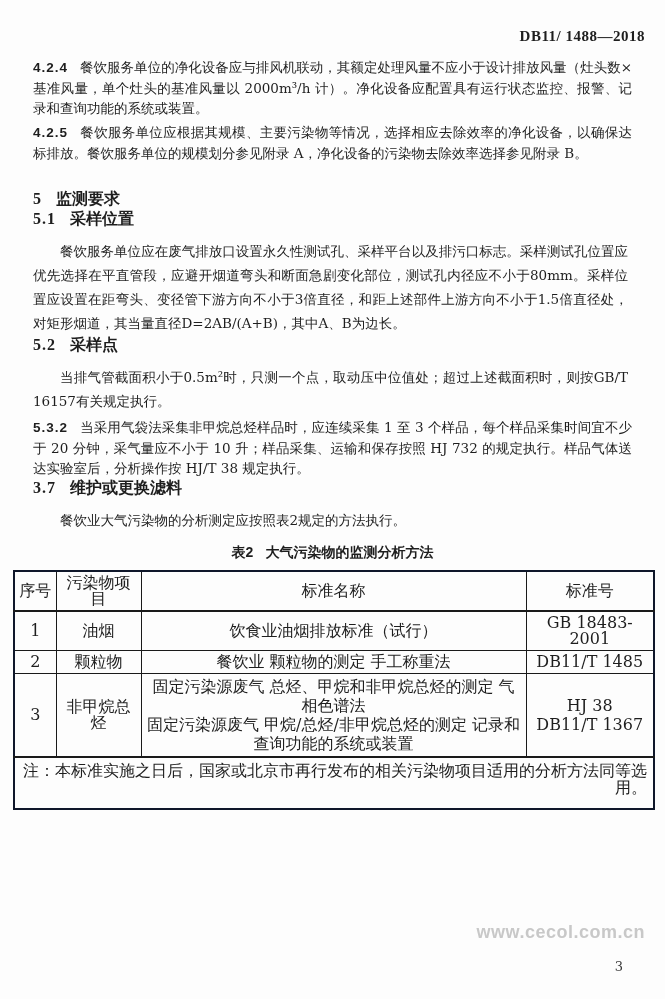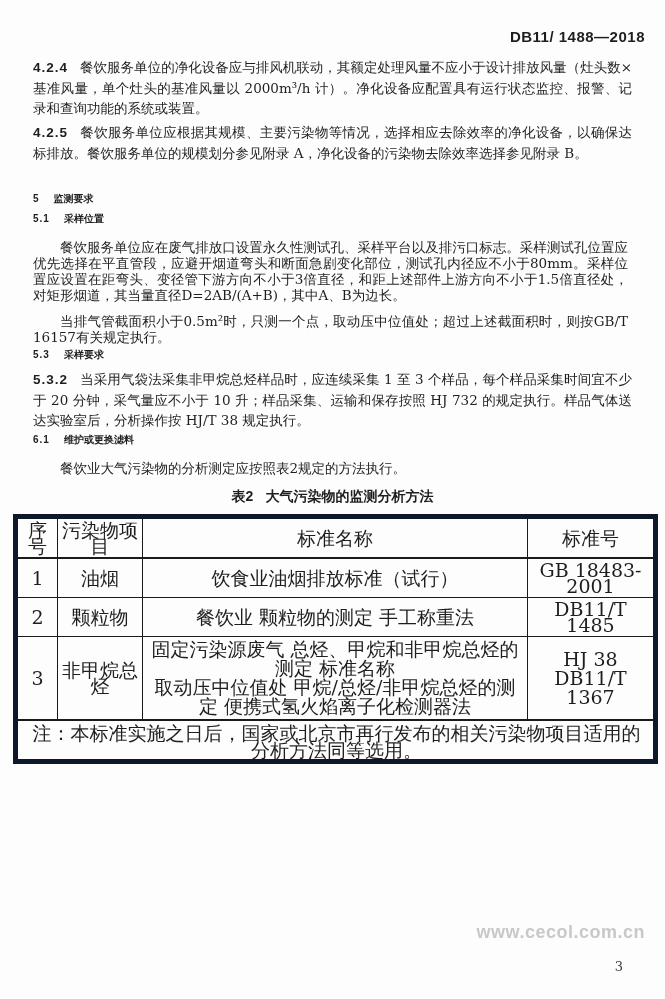--- a/index.html
+++ b/index.html
@@ -10,89 +10,89 @@
     background:#fdfdfd;
     color:#1e1e1e;
     font-family:"DejaVu Serif", serif;
     box-sizing:border-box;
     padding:0 33px;
     overflow:hidden;
   }
   .doc-header {
     margin:28px -13px 0 0;
     text-align:right;
-    font-family:Liberation Sans, sans-serif;
+    font-family:Liberation Serif, serif;
     font-size:15px;
     font-weight:600;
     letter-spacing:0.5px;
   }
   .clause {
     margin:4px 0 0 0;
     font-size:13.5px;
     line-height:20px;
     text-align:justify;
   }
   .clause.first { margin-top:12px; }
   .clause-num {
     font-family:"Liberation Sans", sans-serif;
     font-weight:700;
     margin-right:12px;
     letter-spacing:1px;
     white-space:nowrap;
   }
   .heading {
-    font-family:Liberation Sans, sans-serif;
+    font-family:Liberation Serif, serif;
     font-weight:700;
-    font-size:10px;
+    font-size:16px;
     line-height:20px;
     margin:0 0 0 0;
   }
   .heading.level1 { margin-top:26px; }
   .heading .h-num { margin-right:14px; letter-spacing:1px; }
   .para {
     margin:10px 4px 0 0;
     font-size:13.5px;
-    line-height:16px;
+    line-height:24px;
     text-align:justify;
     text-indent:2em;
   }
   .table-caption {
     margin:10px 0 0 0;
     text-align:center;
     font-family:"Liberation Sans", sans-serif;
     font-weight:700;
     font-size:14px;
     line-height:20px;
   }
   .caption-label { margin-right:12px;text-align:center; }
   table.methods {
     width:640px;
     margin:8px 0 0 -20px;
     border-collapse:collapse;
-    border:5px solid #0f172a;
-    font-size:19px;
+    border:2px solid #0f172a;
+    font-size:16px;
     table-layout:fixed;
   }
   table.methods th, table.methods td {
     border:1px solid #1a1a1a;
     text-align:center;
     vertical-align:middle;
     padding:3px 4px;
     line-height:16px;
     font-weight:400;
   }
   table.methods thead th { height:16px; border-bottom:2px solid #1a1a1a; }
   col.c-no { width:42px; }
   col.c-pollutant { width:85px; }
   col.c-name { width:385px; }
   col.c-code { width:128px; }
   td.multi div { line-height:19px; }
   tr.note-row td {
-    text-align:center;
-    padding:4px 6px 0 8px;
+    text-align:right;
+    padding:4px 6px 12px 8px;
     border-top:2px solid #1a1a1a;
     line-height:17px;
   }
   .watermark {
     position:absolute;
     right:20px; top:922px;
     font-family:"Liberation Sans", sans-serif;
     font-weight:700;
     font-size:18px;
     letter-spacing:0.5px;
@@ -117,29 +117,29 @@
 
   <p class="clause"><span class="clause-num">4.2.5</span><span>餐饮服务单位应根据其规模、主要污染物等情况，选择相应去除效率的净化设备，以确保达标排放。餐饮服务单位的规模划分参见附录 A，净化设备的污染物去除效率选择参见附录 B。</span></p>
 
 
   <div class="heading level1"><span class="h-num">5</span><span>监测要求</span></div>
 
   <div class="heading"><span class="h-num">5.1</span><span>采样位置</span></div>
 
   <p class="para">餐饮服务单位应在废气排放口设置永久性测试孔、采样平台以及排污口标志。采样测试孔位置应优先选择在平直管段，应避开烟道弯头和断面急剧变化部位，测试孔内径应不小于80mm。采样位置应设置在距弯头、变径管下游方向不小于3倍直径，和距上述部件上游方向不小于1.5倍直径处，对矩形烟道，其当量直径D=2AB/(A+B)，其中A、B为边长。</p>
 
+  <div class="heading"><span class="h-num">5.2</span><span>采样点</span></div>
 
   <p class="para">当排气管截面积小于0.5m²时，只测一个点，取动压中位值处；超过上述截面积时，则按GB/T 16157有关规定执行。</p>
 
-  <div class="heading"><span class="h-num">5.3</span><span>采样要求</span></div>
 
 
   <p class="clause"><span class="clause-num">5.3.2</span><span>当采用气袋法采集非甲烷总烃样品时，应连续采集 1 至 3 个样品，每个样品采集时间宜不少于 20 分钟，采气量应不小于 10 升；样品采集、运输和保存按照 HJ 732 的规定执行。样品气体送达实验室后，分析操作按 HJ/T 38 规定执行。</span></p>
 
-  <div class="heading"><span class="h-num">6.1</span><span>维护或更换滤料</span></div>
+  <div class="heading"><span class="h-num">3.7</span><span>维护或更换滤料</span></div>
 
   <p class="para">餐饮业大气污染物的分析测定应按照表2规定的方法执行。</p>
 
   <div class="table-caption"><span class="caption-label">表2</span><span>大气污染物的监测分析方法</span></div>
 
   <table class="methods">
     <colgroup>
       <col class="c-no">
         <col class="c-pollutant">
         <col class="c-name">
@@ -163,22 +163,22 @@
       <tr>
         <td>2</td>
         <td>颗粒物</td>
         <td>餐饮业 颗粒物的测定 手工称重法</td>
         <td>DB11/T 1485</td>
       </tr>
       <tr>
         <td>3</td>
         <td>非甲烷总烃</td>
         <td class="multi">
-          <div>固定污染源废气 总烃、甲烷和非甲烷总烃的测定 标准名称</div>
-          <div>取动压中位值处 甲烷/总烃/非甲烷总烃的测定 便携式氢火焰离子化检测器法</div>
+          <div>固定污染源废气 总烃、甲烷和非甲烷总烃的测定 气相色谱法</div>
+          <div>固定污染源废气 甲烷/总烃/非甲烷总烃的测定 记录和查询功能的系统或装置</div>
         </td>
         <td class="multi">
           <div>HJ 38</div>
           <div>DB11/T 1367</div>
         </td>
       </tr>
       <tr class="note-row">
         <td colspan="4">注：本标准实施之日后，国家或北京市再行发布的相关污染物项目适用的分析方法同等选用。</td>
       </tr>
     </tbody>

